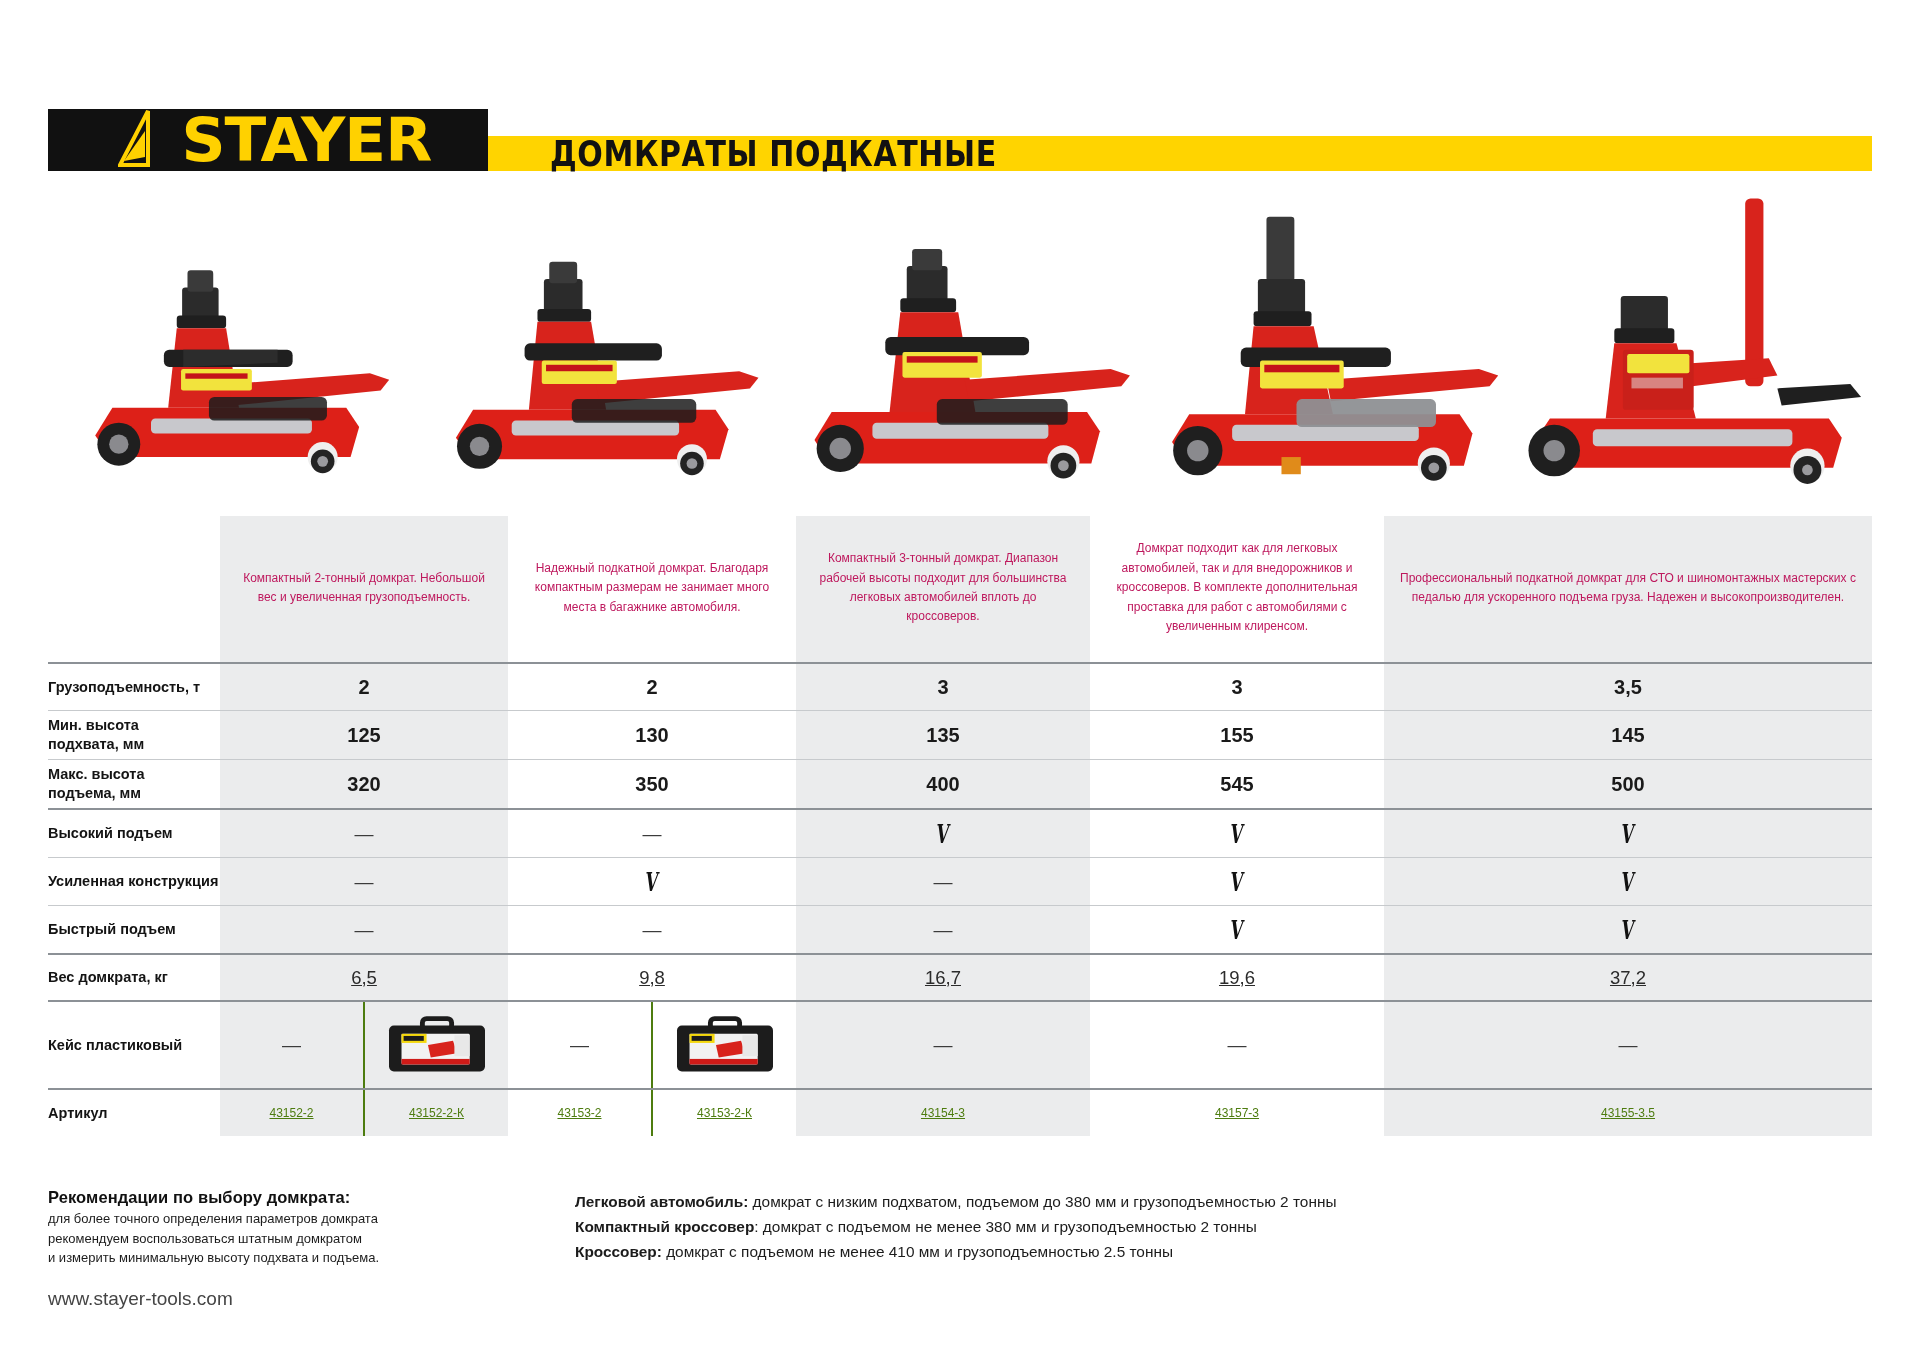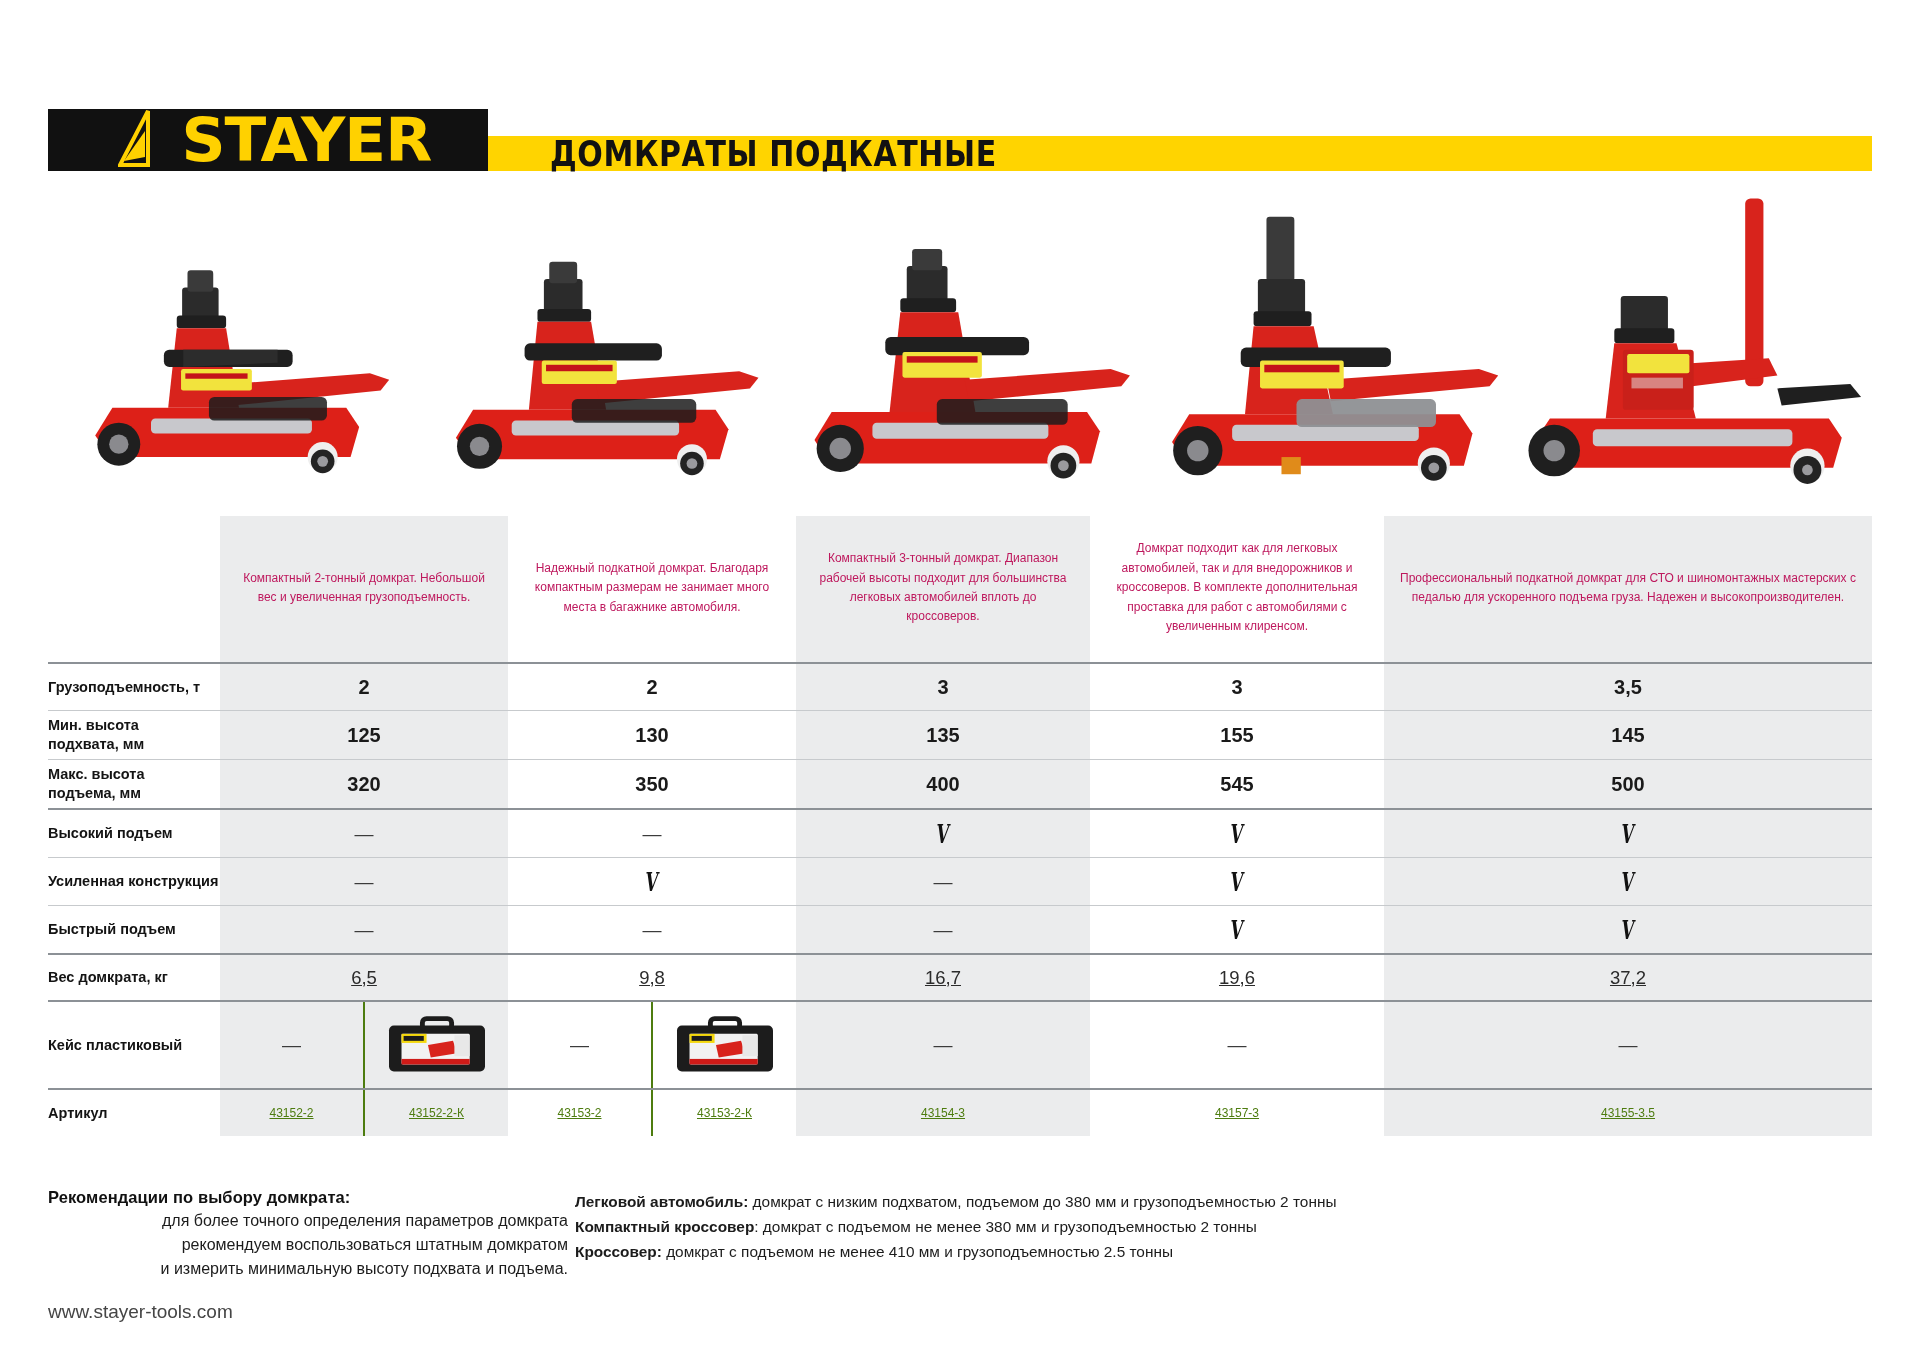--- a/index.html
+++ b/index.html
@@ -125,21 +125,21 @@
   
   .case-img{width:108px;height:64px;}
 
   
   .footer{position:absolute;left:48px;top:1188px;width:1824px;}
   .foot-left{position:absolute;left:0;top:0;width:520px;}
   .foot-left h3{
     margin:0 0 2px 0;font-size:16.5px;font-weight:bold;color:#111;
     letter-spacing:0.1px;
   }
-  .foot-left p{margin:0;font-size:16px;line-height:1.5;color:#1c1c1c;text-align:right;}
+  .foot-left p{margin:0;font-size:13px;line-height:1.5;color:#1c1c1c;}
   .site{margin-top:20px;font-size:19px;color:#454545;}
   .foot-right{position:absolute;left:527px;top:2px;width:1290px;}
   .foot-right .fr{font-size:15.4px;line-height:1.62;color:#1c1c1c;}
   .foot-right .fr b{font-weight:bold;}
 </style>
 </head>
 <body>
 
 <div class="page">
 

